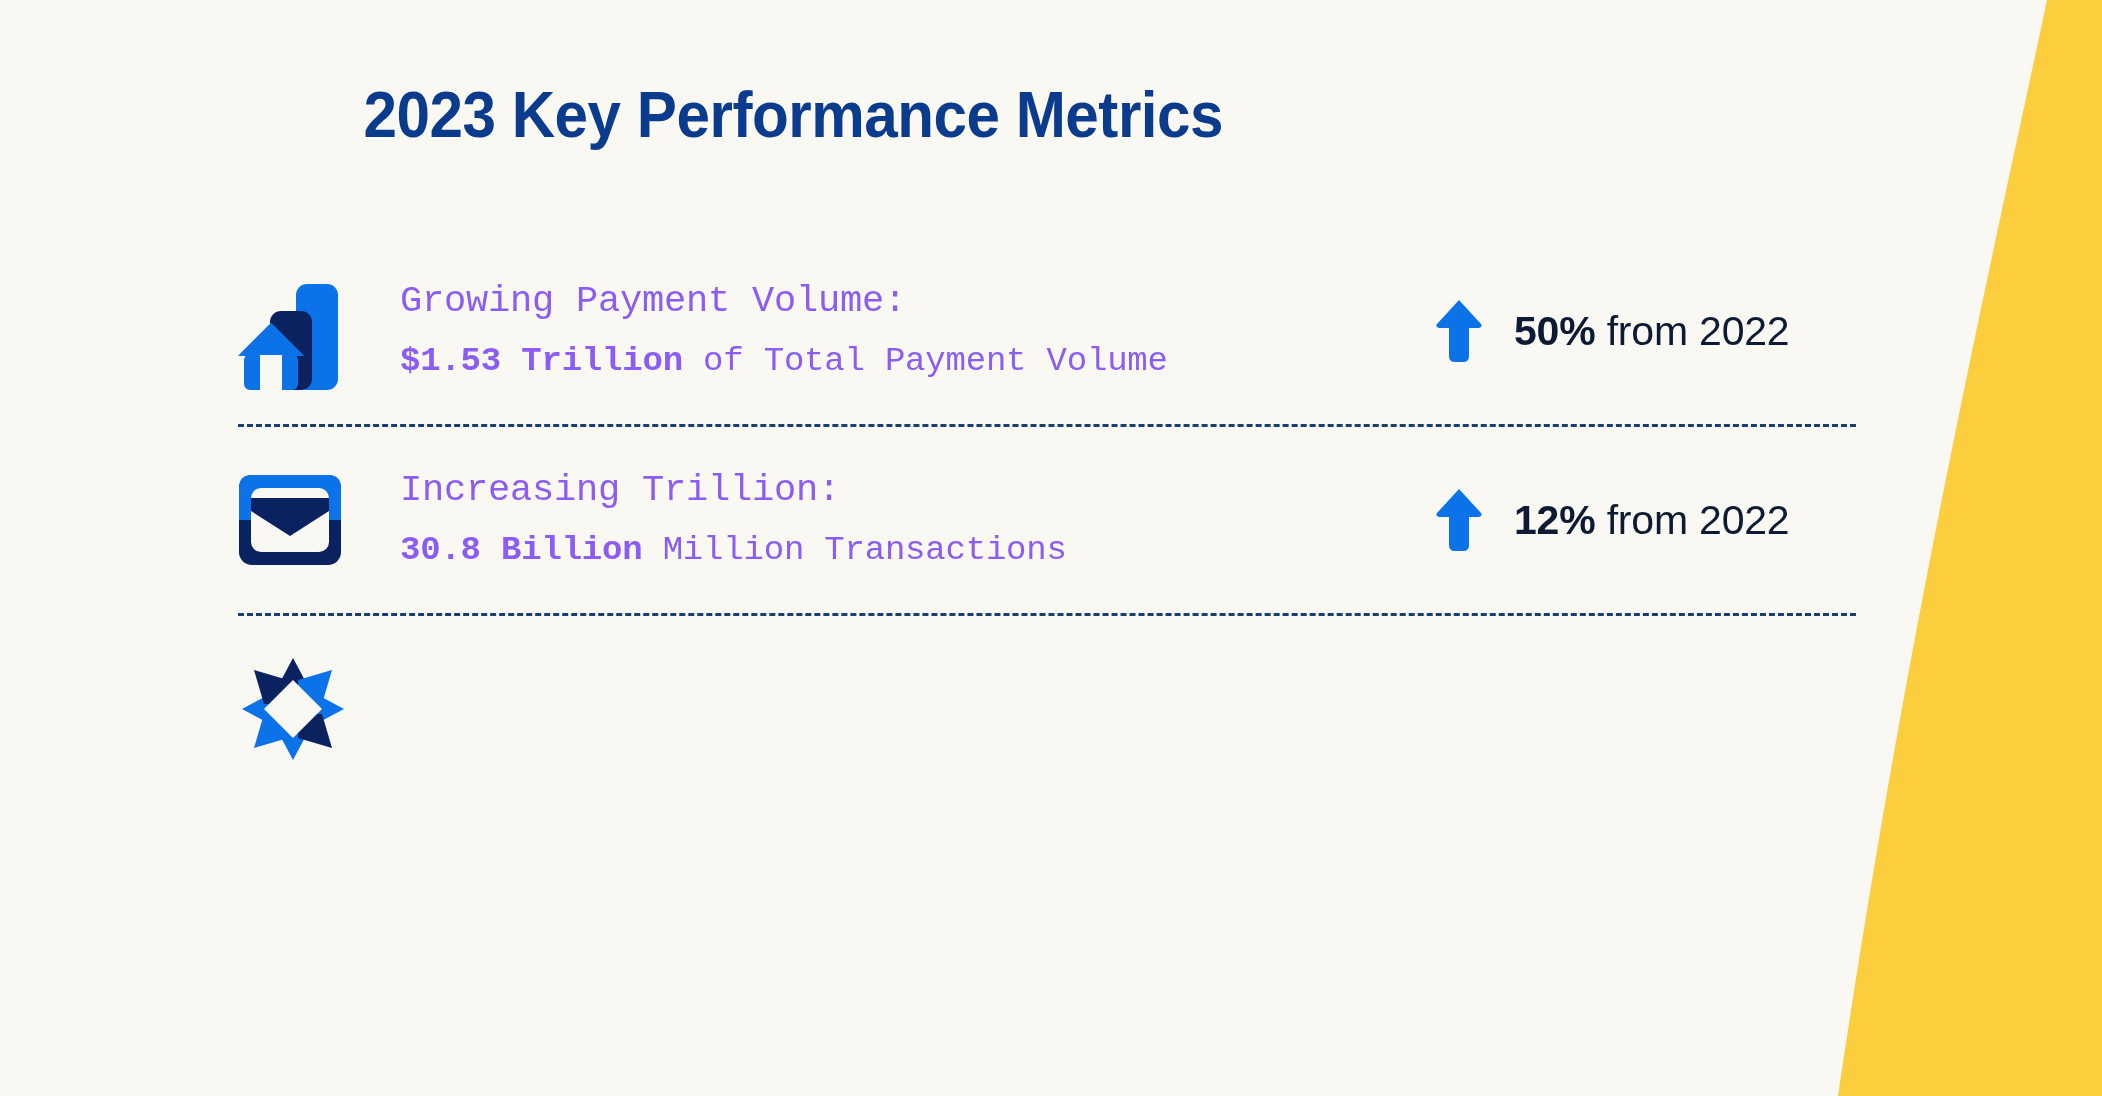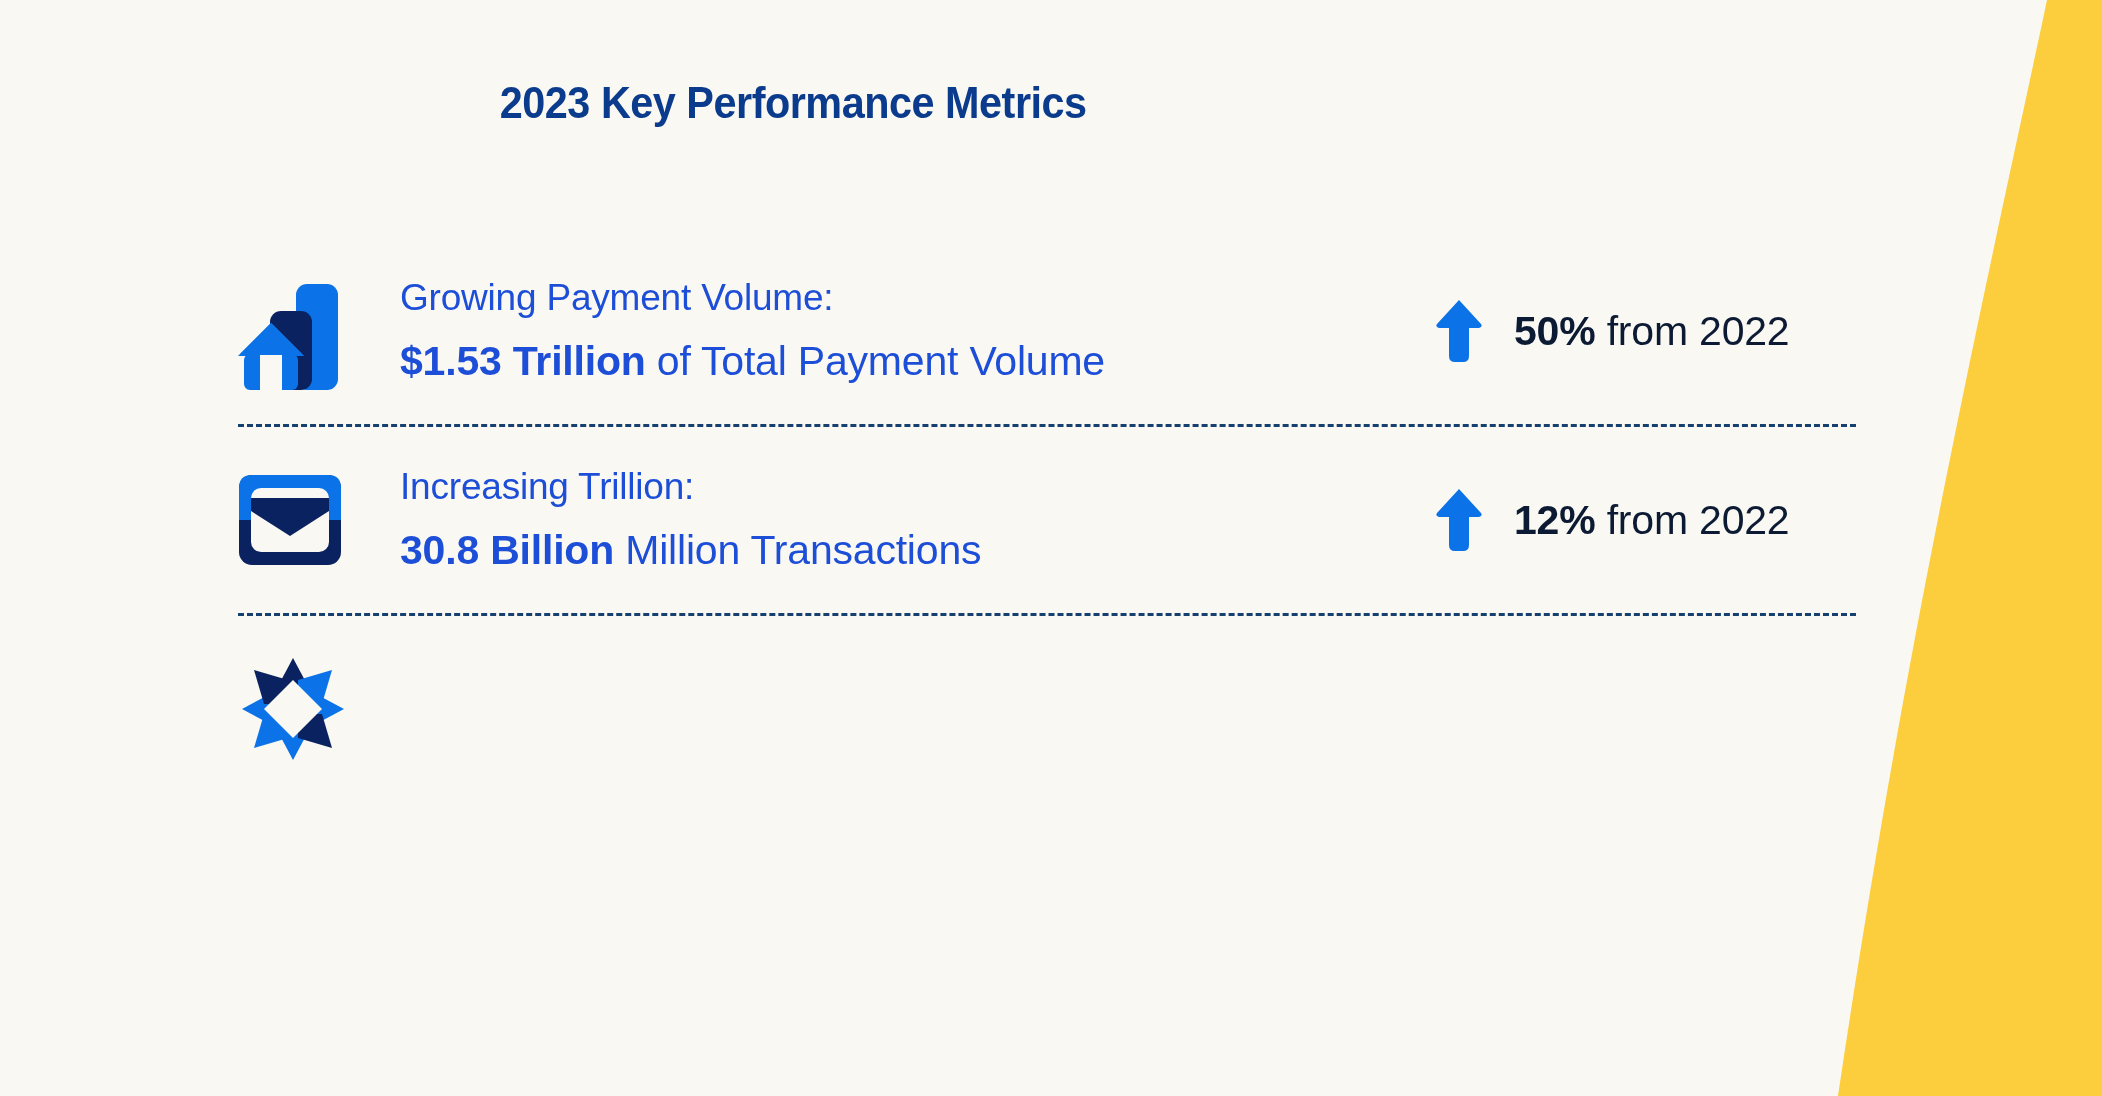--- a/index.html
+++ b/index.html
@@ -32,21 +32,21 @@
   }
 
   
   .title {
     position: absolute;
     top: 78px;
     left: 0;
     width: 2102px;
     text-align: center;
     font-family: "Liberation Sans", sans-serif;
-    font-size: 44px;
+    font-size: 64px;
     font-weight: bold;
     letter-spacing: -0.5px;
     color: #0B3B8C;
     white-space: nowrap;
   }
   .title-inner {
     display: inline-block;
     transform: translateX(-258px) scaleX(0.94);
     transform-origin: center;
   }
@@ -69,34 +69,35 @@
     width: 118px;
     flex: 0 0 118px;
     display: flex;
     align-items: center;
     justify-content: flex-start;
   }
 
   .metric-text {
     flex: 1 1 auto;
     padding-left: 44px;
-    color: #1d4ed8;
+    color: #8b5cf6;
     font-size: 37px;
     line-height: 1.17;
     letter-spacing: -0.2px;
+    font-family: Liberation Mono, monospace;
   }
   .metric-text .line1 {
     font-weight: normal;
     display: block;
     white-space: nowrap;
   }
   .metric-text .line2 {
     display: block;
     white-space: nowrap;
-    font-size: 41px;
+    font-size: 34px;
     margin-top: 18px;
   }
   .metric-text .line2 b {
     font-weight: bold;
   }
 
   .metric-change {
     flex: 0 0 auto;
     display: flex;
     align-items: center;

